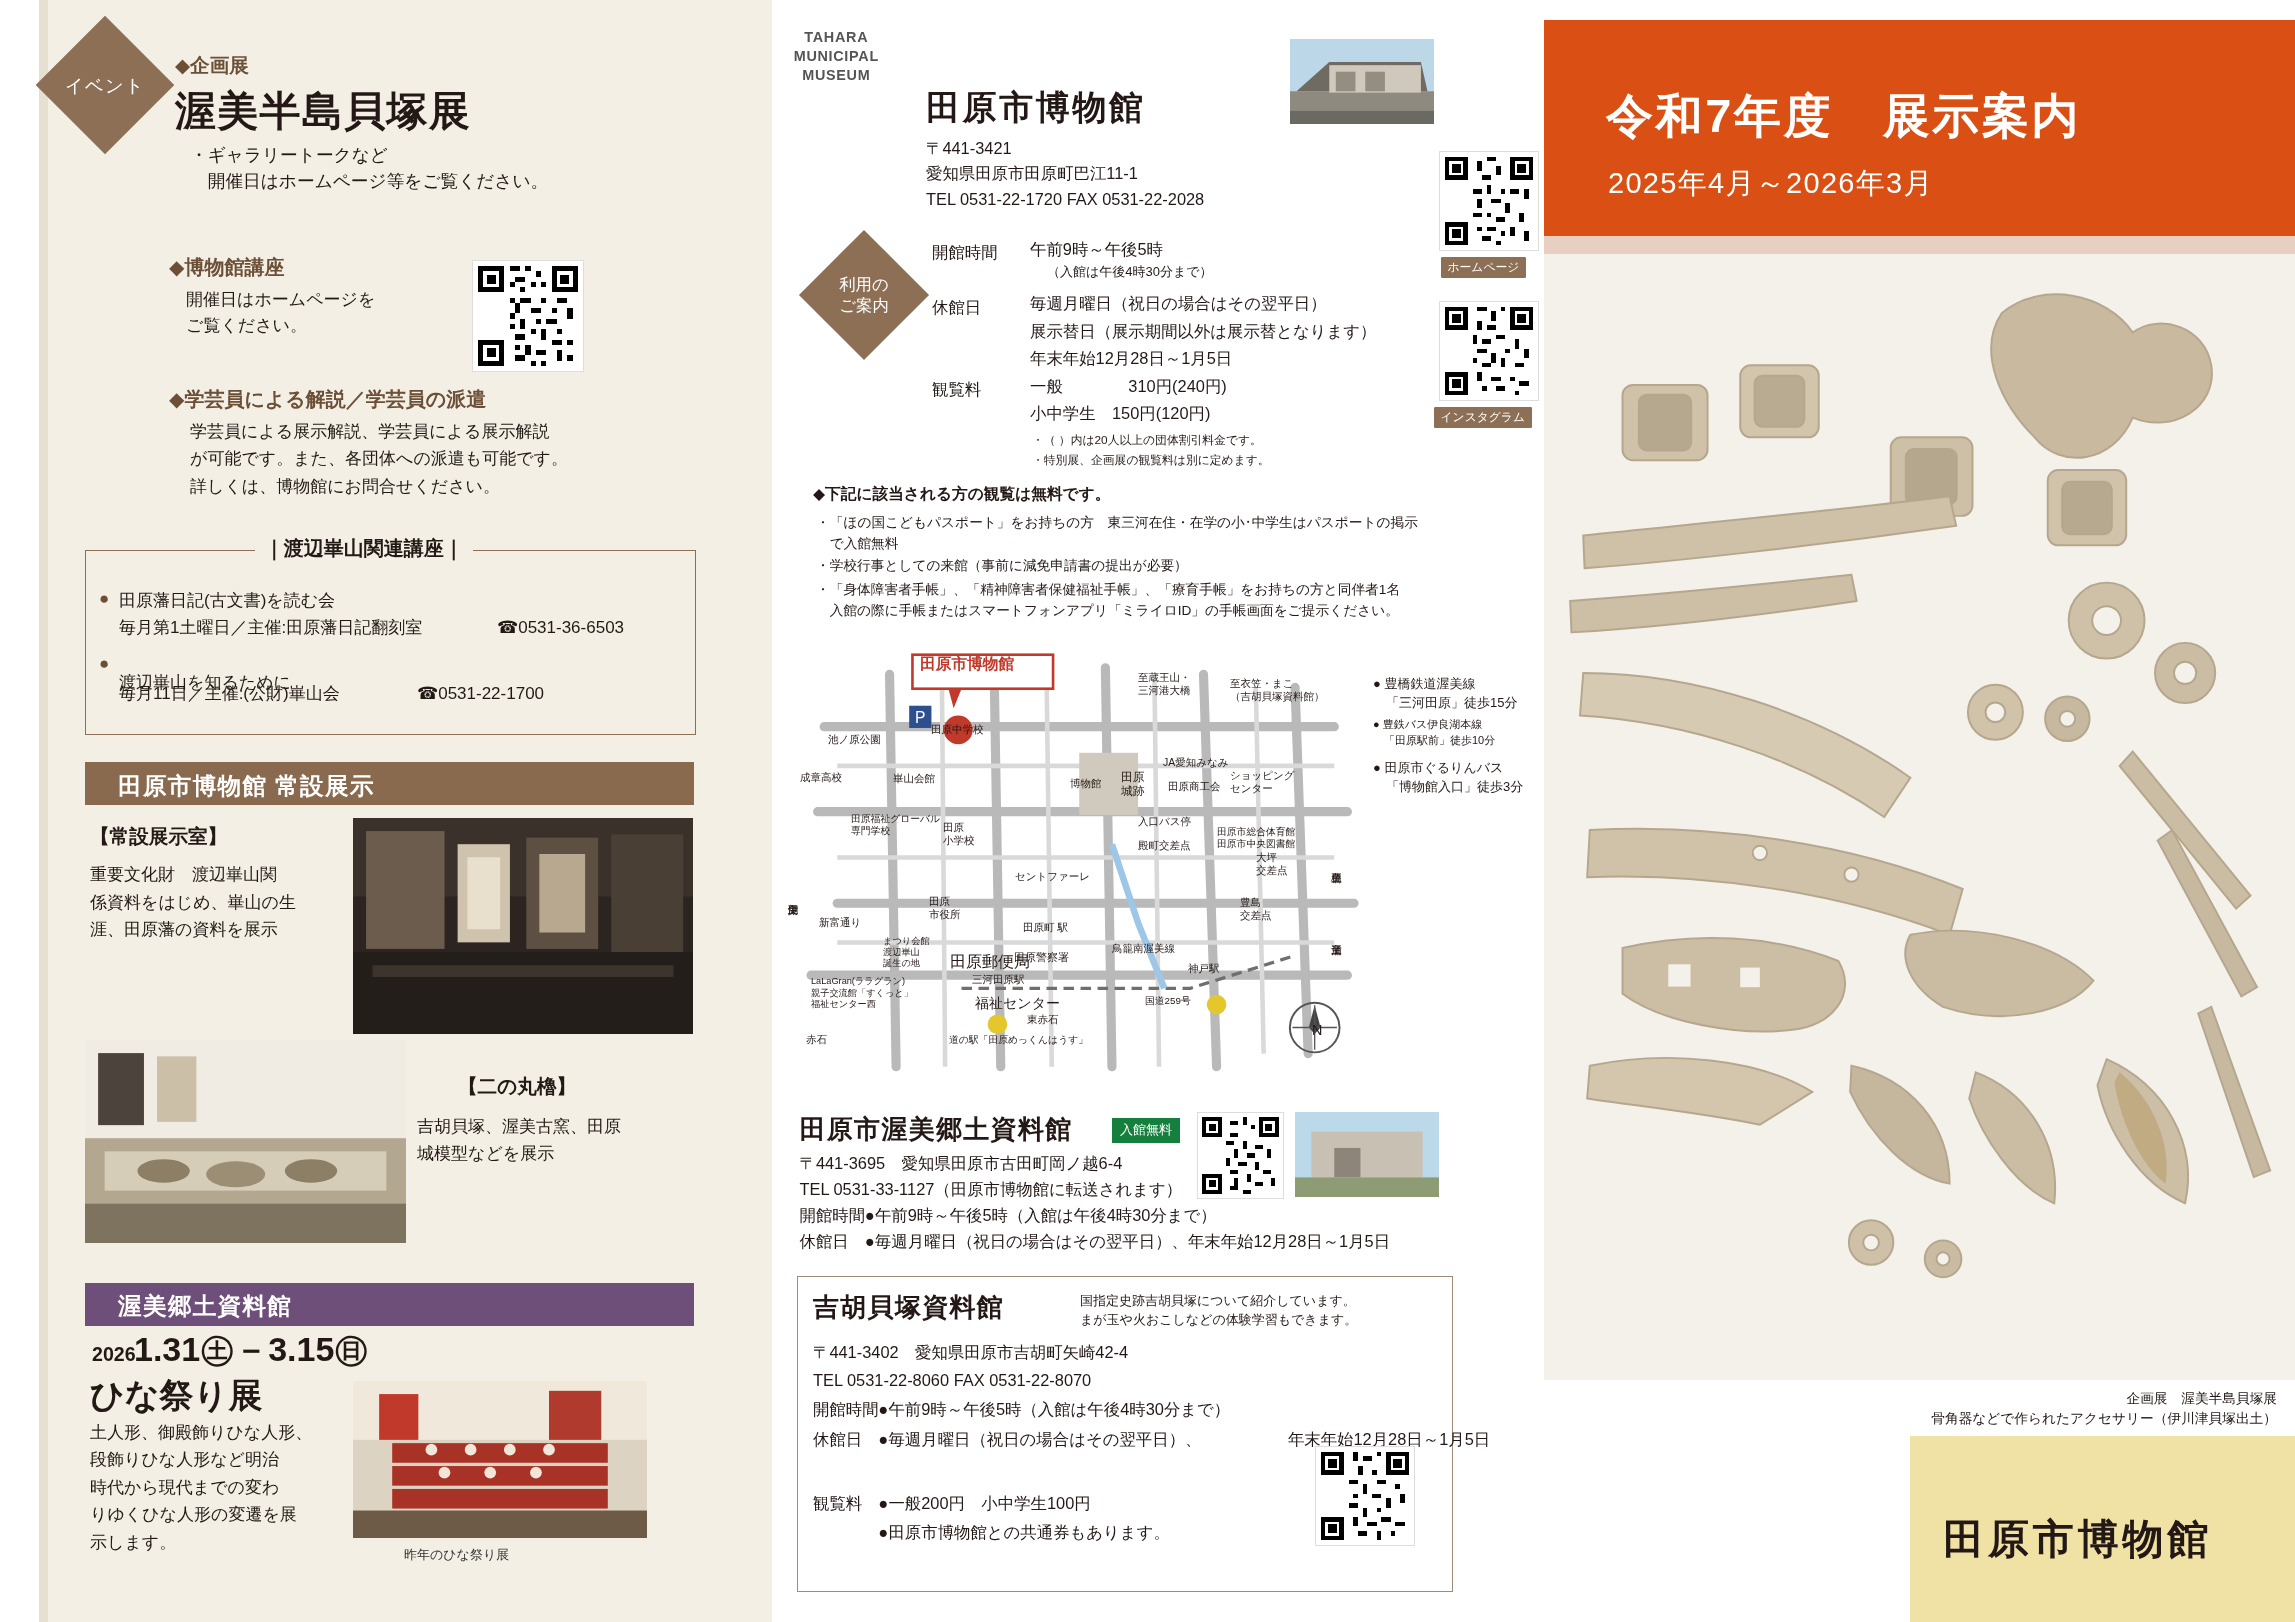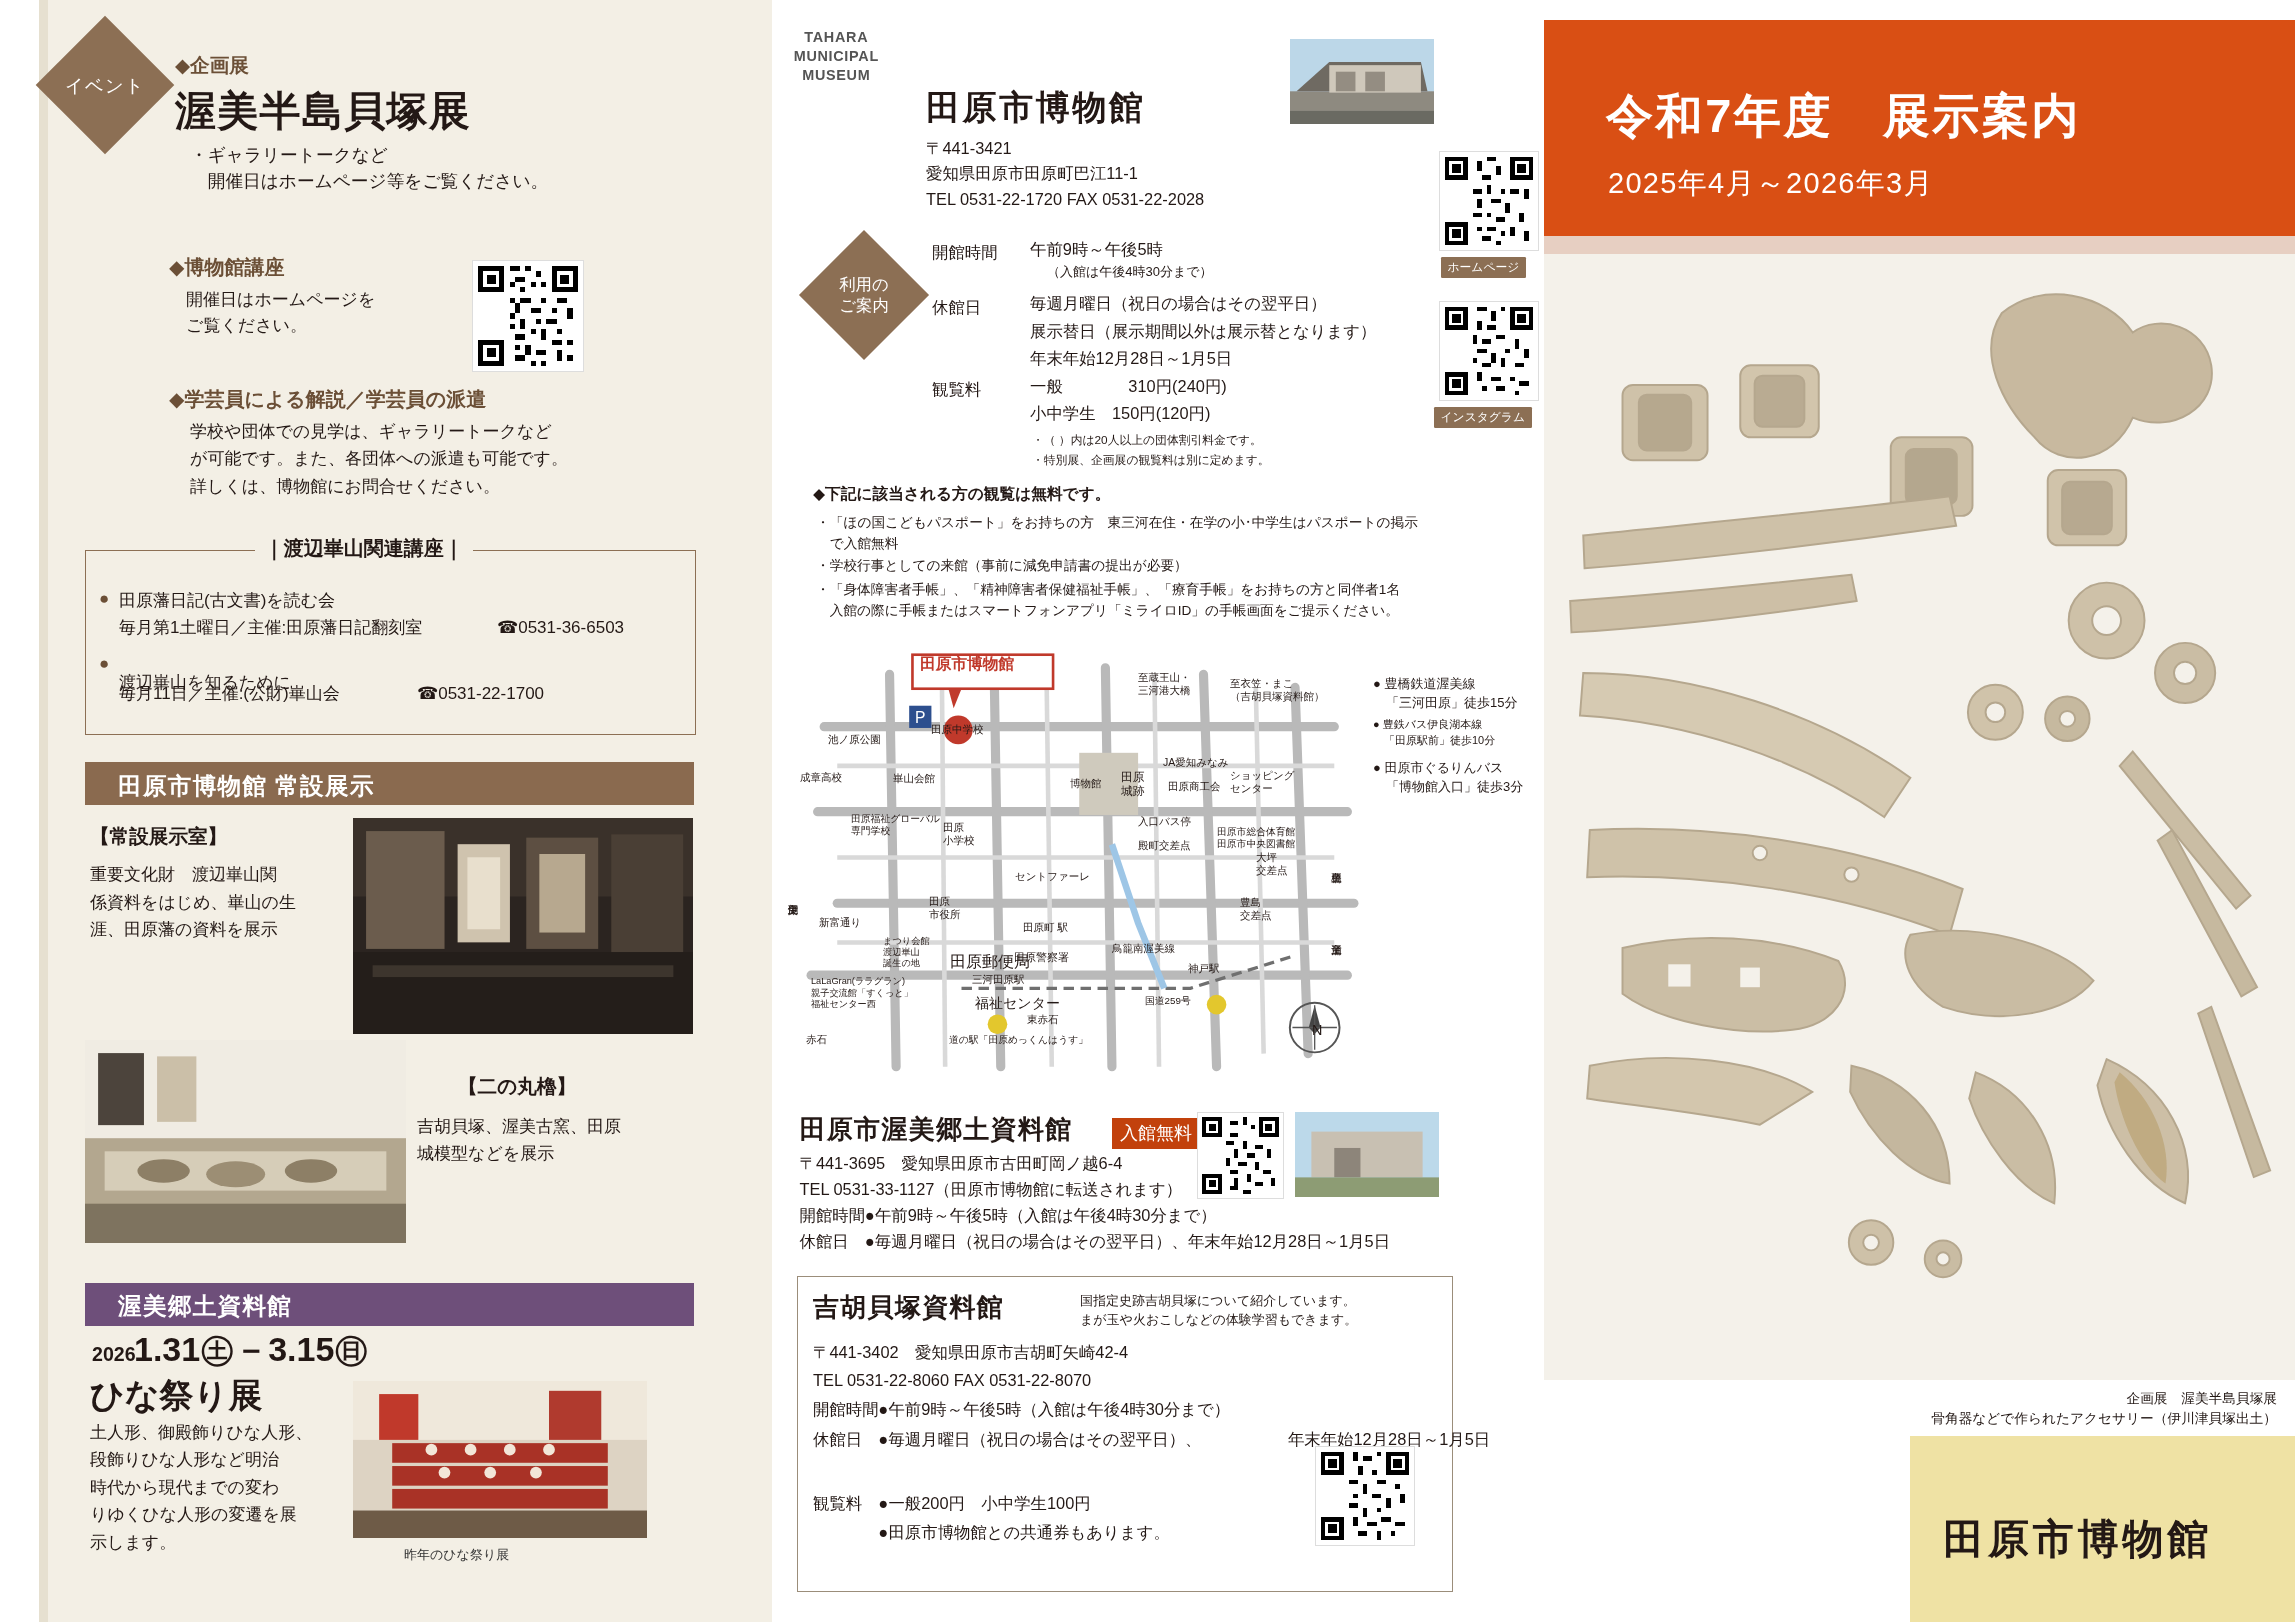--- a/index.html
+++ b/index.html
@@ -68,21 +68,21 @@
   .tiny{font-size:11.8px;}
   .riyou-diamond{position:absolute;width:92px;height:92px;background:#8c6f54;transform:rotate(45deg);}
   .riyou-text{position:absolute;width:92px;height:92px;display:flex;align-items:center;justify-content:center;color:#fff;font-size:16.4px;line-height:1.3;text-align:right;}
 
   .tag{background:#8c6f54;color:#fff;font-size:11.8px;padding:2.6px 6.5px;display:inline-block;border-radius:1.3px;}
   .box-line{position:absolute;border:1.3px solid #9b8d7a;}
 
   .map-area{position:absolute;background:#ffffff;}
 
   .sub-title{font-size:26px;font-weight:bold;letter-spacing:1.3px;}
-  .free-tag{background:#c2410c;color:#fff;font-size:18px;padding:3.3px 7.9px;display:inline-block;}
+  .free-tag{background:#15803d;color:#fff;font-size:13px;padding:3.3px 7.9px;display:inline-block;}
 
   
   .right-panel{position:absolute;left:1544px;top:0;width:751px;height:1622px;background:#ffffff;}
   .orange-band{position:absolute;left:1544px;top:19.6px;width:751px;height:216px;background:#d94f14;}
   .orange-sub{position:absolute;left:1544px;top:236px;width:751px;height:18.3px;background:#e7cfc2;}
   .band-title{color:#fff;font-size:47px;font-weight:bold;letter-spacing:2.6px;}
   .band-sub{color:#fff;font-size:29px;letter-spacing:1.3px;}
   .photo-hero{position:absolute;left:1544px;top:254px;width:751px;height:1126px;background:#efeae2;overflow:hidden;}
   .caption-right{position:absolute;font-size:13.7px;line-height:1.45;text-align:right;color:#231815;}
   .yellow-band{position:absolute;left:1544px;top:1436px;width:751px;height:186px;background:#efe2a4;}
@@ -157,21 +157,21 @@
             <rect x="13" y="19" width="1" height="1"></rect>
             <rect x="18" y="18" width="1" height="1"></rect>
           <rect x="7" y="1" width="1" height="1"></rect>
             <rect x="7" y="4" width="1" height="1"></rect>
             <rect x="13" y="4" width="1" height="1"></rect>
         </g>
       </svg>
     </div>
 
     <div style="position:absolute;left:169px;top:386px;" class="sec-head">◆学芸員による解説／学芸員の派遣</div>
-    <div style="position:absolute;left:190px;top:419px;" class="body-txt">学校や団体での見学は、ギャラリートークなど</div>
+    <div style="position:absolute;left:190px;top:419px;" class="body-txt">学芸員による展示解説、学芸員による展示解説</div>
     <div style="position:absolute;left:190px;top:446px;" class="body-txt">が可能です。また、各団体への派遣も可能です。</div>
     <div style="position:absolute;left:190px;top:474px;" class="body-txt">詳しくは、博物館にお問合せください。</div>
 
     <div class="wbox" style="left:85px;top:550px;width:609px;height:183px;"></div>
     <div class="wbox-title" style="left:255px;top:535px;">｜渡辺崋山関連講座｜</div>
 
     <div style="position:absolute;left:99px;top:589px;font-size:17px;color:#6b4f36;">●</div>
     <div style="position:absolute;left:119px;top:588px;" class="body-txt">田原藩日記(古文書)を読む会</div>
     <div style="position:absolute;left:119px;top:615px;" class="body-txt">毎月第1土曜日／主催:田原藩日記翻刻室</div>
     <div style="position:absolute;left:497px;top:615px;" class="body-txt">☎0531-36-6503</div>

